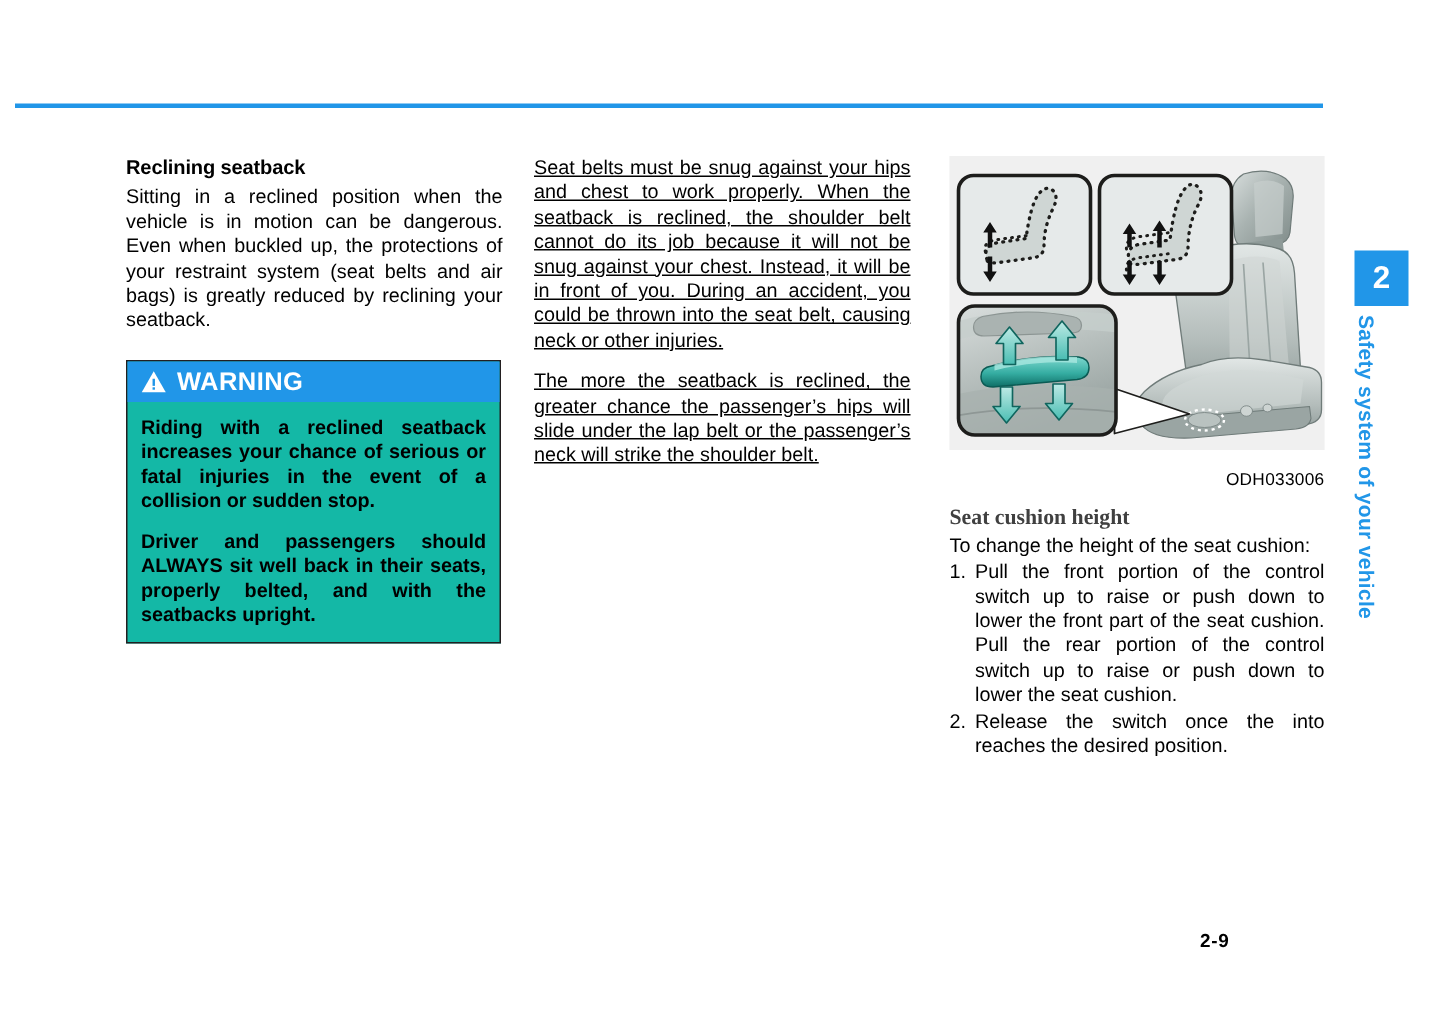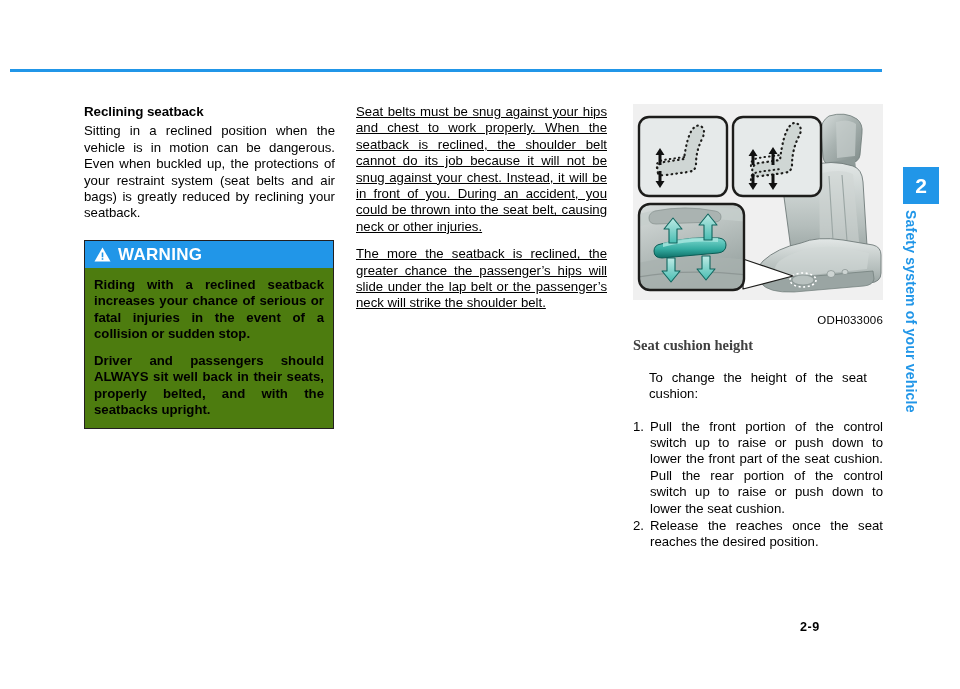--- a/index.html
+++ b/index.html
@@ -58,21 +58,21 @@
     letter-spacing: -0.1px;
   }
 
   
   .warning-box {
     position: absolute;
     left: 84px;
     top: 240px;
     width: 250px;
     border: 1.6px solid #231f20;
-    background: #4d7c0f;
+    background: #14b8a6;
     box-sizing: border-box;
   }
   .warning-header {
     background: #2196e8;
     height: 27px;
     display: flex;
     align-items: center;
     padding-left: 9px;
     box-sizing: border-box;
   }
@@ -122,21 +122,21 @@
     font-size: 14.5px;
     color: #404040;
     margin: 9px 0 2px 0;
   }
   .right-text {
     font-size: 13.2px;
     line-height: 16.4px;
     text-align: justify;
     text-justify: inter-word;
   }
-  .right-text p { margin: 16px; }
+  .right-text p { margin: 0; }
   ol.steps {
     margin: 0;
     padding: 0;
     list-style: none;
     font-size: 13.2px;
     line-height: 16.4px;
   }
   ol.steps li {
     position: relative;
     padding-left: 17px;
@@ -358,21 +358,21 @@
       <p>To change the height of the seat cushion:</p>
     </div>
 
     <ol class="steps">
       <li>
         <span class="num">1.</span>
         <span>Pull the front portion of the control switch up to raise or push down to lower the front part of the seat cushion. Pull the rear portion of the control switch up to raise or push down to lower the seat cushion.</span>
       </li>
       <li>
         <span class="num">2.</span>
-        <span>Release the reaches once the seat reaches the desired position.</span>
+        <span>Release the switch once the into reaches the desired position.</span>
       </li>
     </ol>
   </div>
 
   <div class="side-tab">2</div>
   <div class="side-vtext">
     <span>Safety system of your vehicle</span>
   </div>
 
   <div class="page-number">2-9</div>

